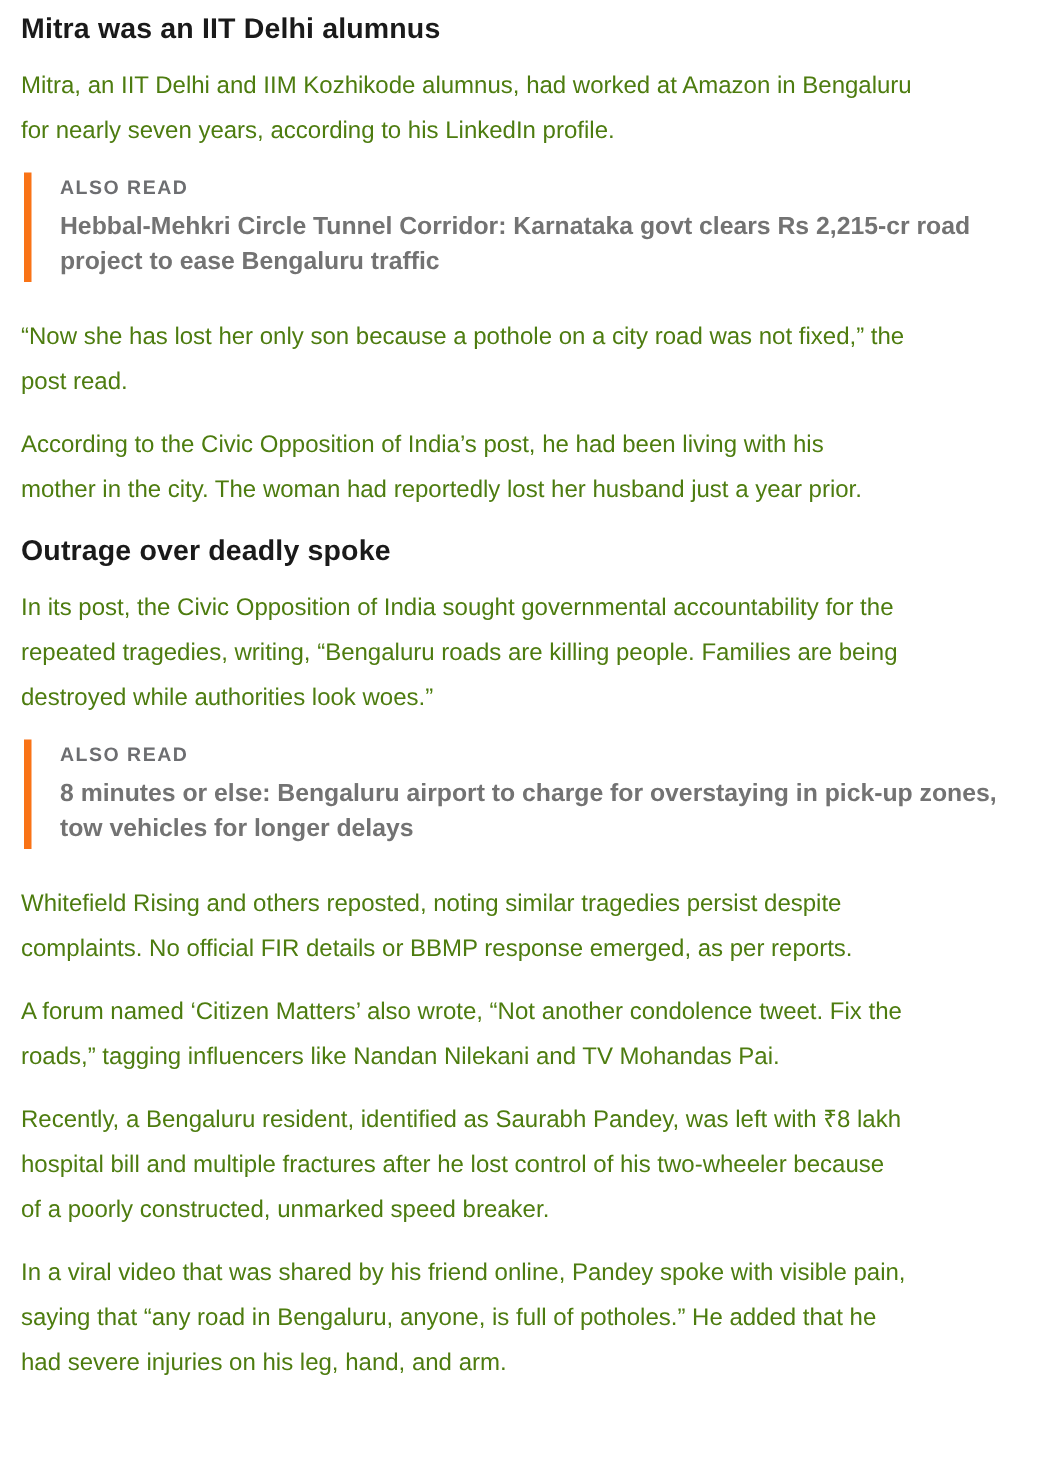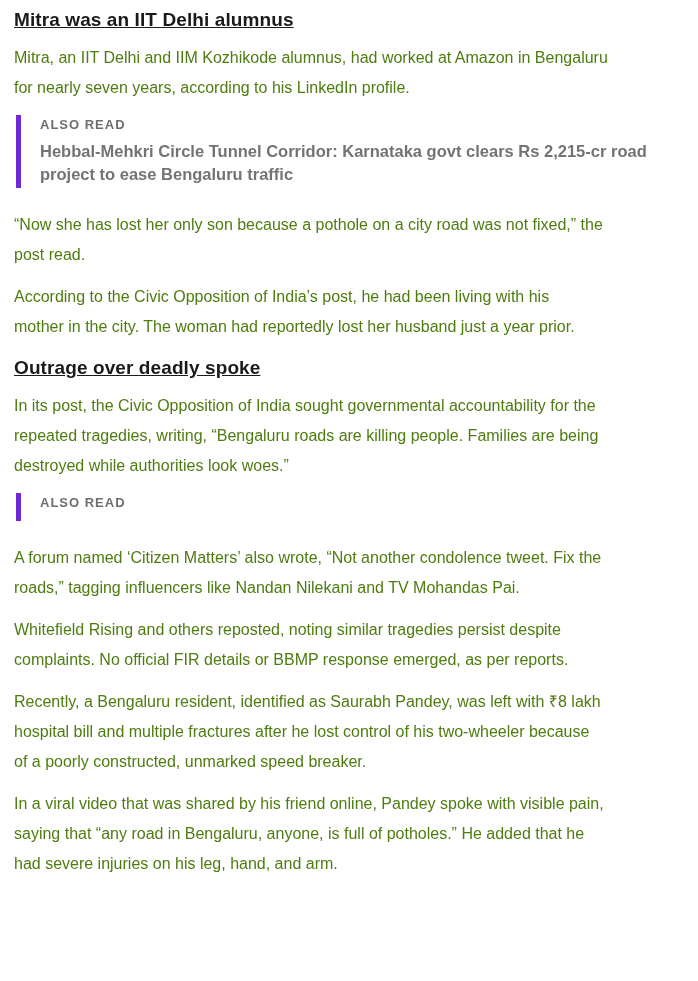--- a/index.html
+++ b/index.html
@@ -14,33 +14,32 @@
   .article {
     padding: 8px 14px 0 14px;
   }
   .heading {
     font-size: 19px;
     font-weight: 700;
     color: #1a1a1a;
     line-height: 23px;
     margin: 14px 0 12px 0;
     letter-spacing: 0.1px;
-    text-decoration: underline;
   }
   .heading.first { margin-top: 0; }
   .para {
     font-size: 16px;
     color: #4d7c0f;
     line-height: 30px;
     margin: 0 0 12px 0;
     white-space: pre-line;
   }
   .also-read {
     margin: 12px 0 22px 2px;
-    border-left: 5px solid #6d28d9;
+    border-left: 5px solid #f97316;
     padding: 3px 0 3px 19px;
   }
   .also-read-label {
     font-size: 13px;
     font-weight: 700;
     color: #6d6e71;
     letter-spacing: 1px;
     line-height: 14px;
     margin-bottom: 8px;
   }
@@ -79,27 +78,29 @@
 
   <h2 class="heading">Outrage over deadly spoke</h2>
 
 
   <p class="para">In its post, the Civic Opposition of India sought governmental accountability for the
 repeated tragedies, writing, “Bengaluru roads are killing people. Families are being
 destroyed while authorities look woes.”</p>
 
   <div class="also-read">
     <div class="also-read-label">ALSO READ</div>
+    <a class="also-read-link">8 minutes or else: Bengaluru airport to charge for overstaying in pick-up zones,
+tow vehicles for longer delays</a>
   </div>
+
+  <p class="para">Whitefield Rising and others reposted, noting similar tragedies persist despite
+complaints. No official FIR details or BBMP response emerged, as per reports.</p>
 
   <p class="para">A forum named ‘Citizen Matters’ also wrote, “Not another condolence tweet. Fix the
 roads,” tagging influencers like Nandan Nilekani and TV Mohandas Pai.</p>
-
-  <p class="para">Whitefield Rising and others reposted, noting similar tragedies persist despite
-complaints. No official FIR details or BBMP response emerged, as per reports.</p>
 
 
   <p class="para">Recently, a Bengaluru resident, identified as Saurabh Pandey, was left with ₹8 lakh
 hospital bill and multiple fractures after he lost control of his two-wheeler because
 of a poorly constructed, unmarked speed breaker.</p>
 
   <p class="para">In a viral video that was shared by his friend online, Pandey spoke with visible pain,
 saying that “any road in Bengaluru, anyone, is full of potholes.” He added that he
 had severe injuries on his leg, hand, and arm.</p>
 

